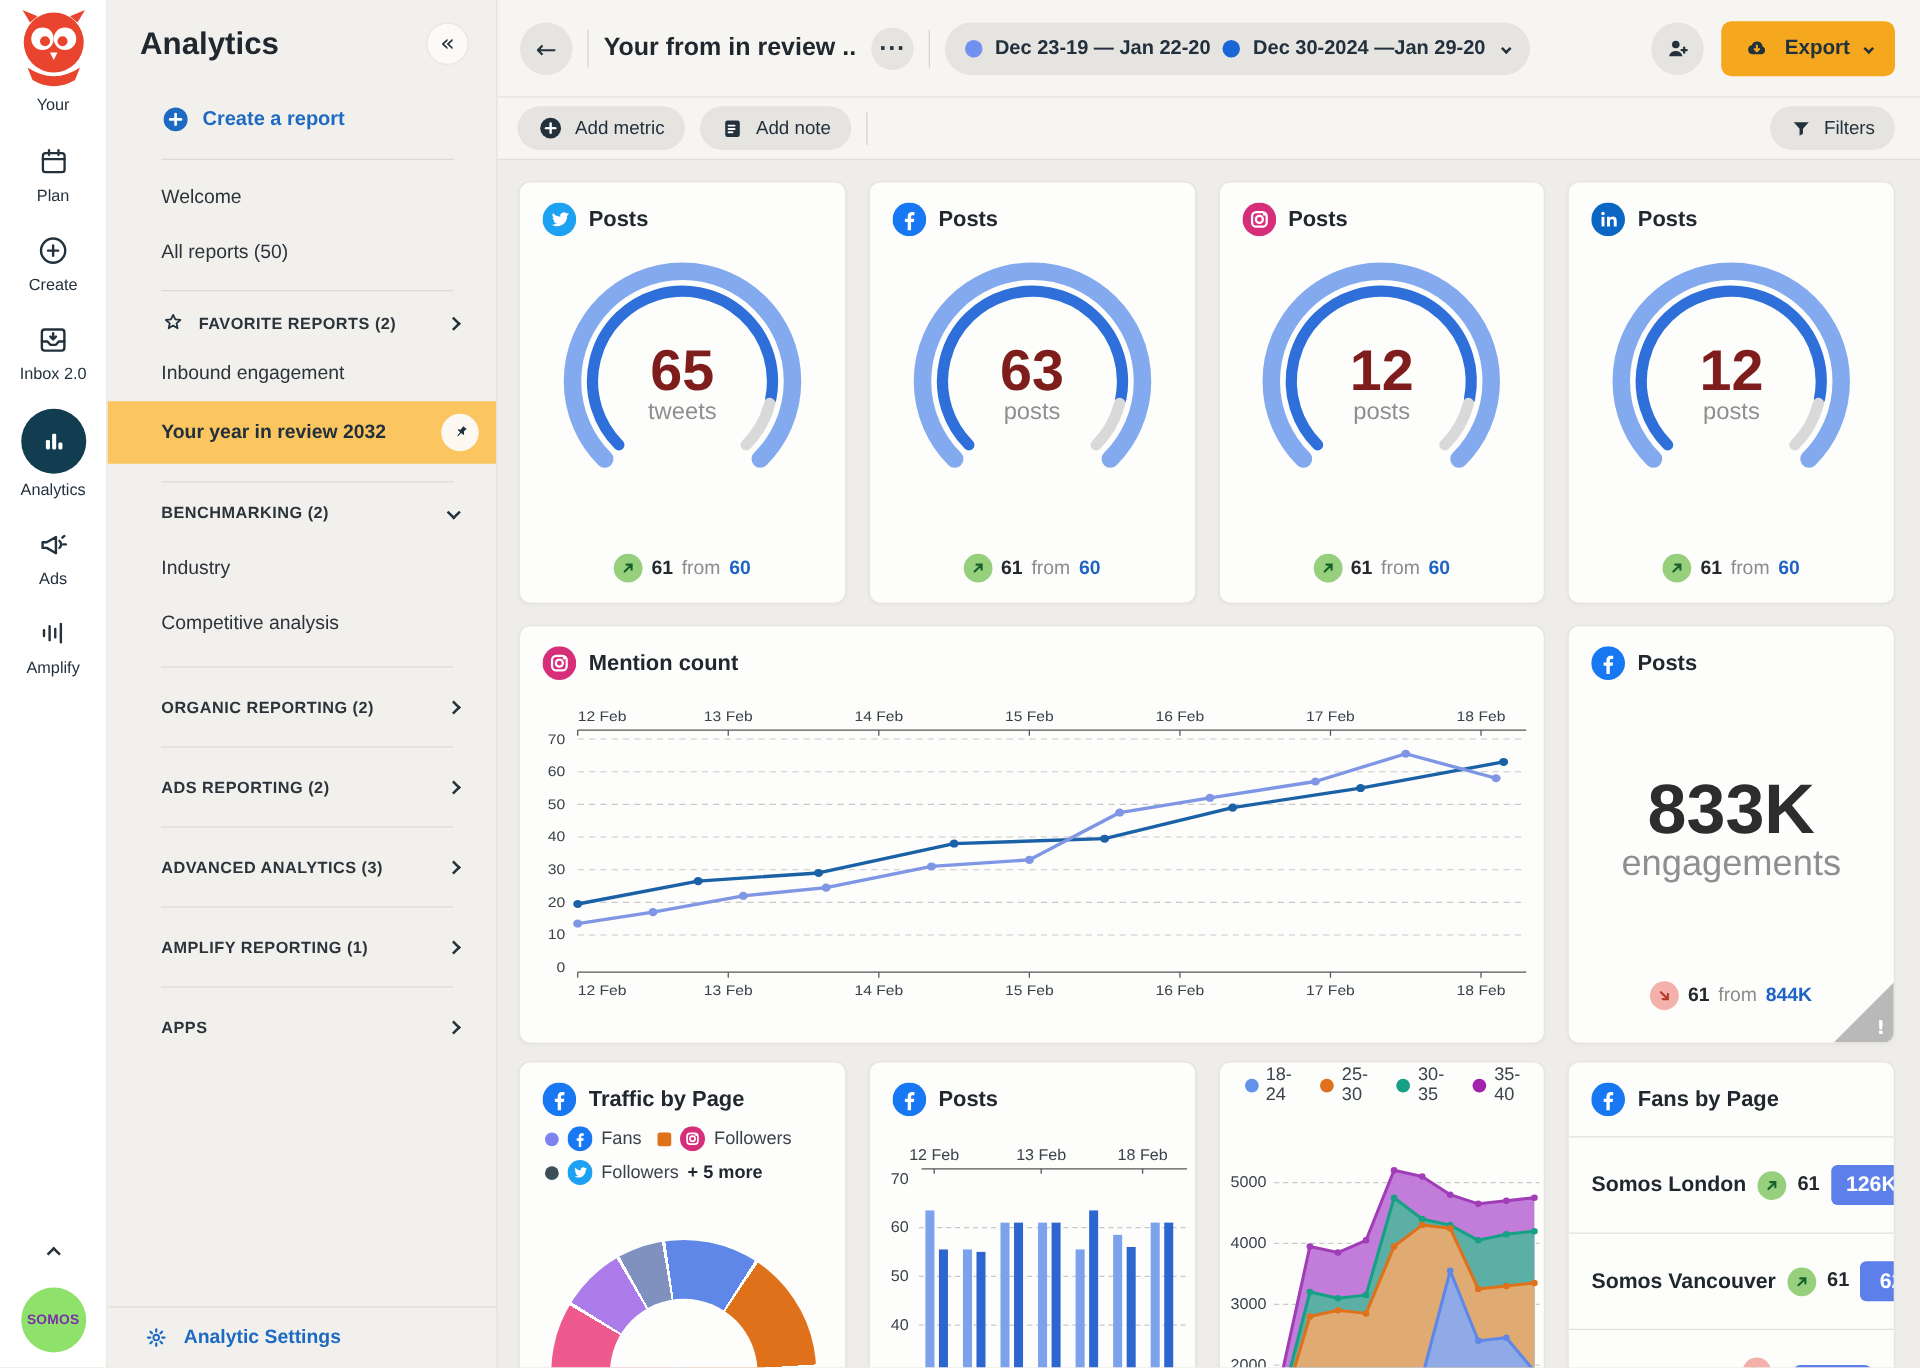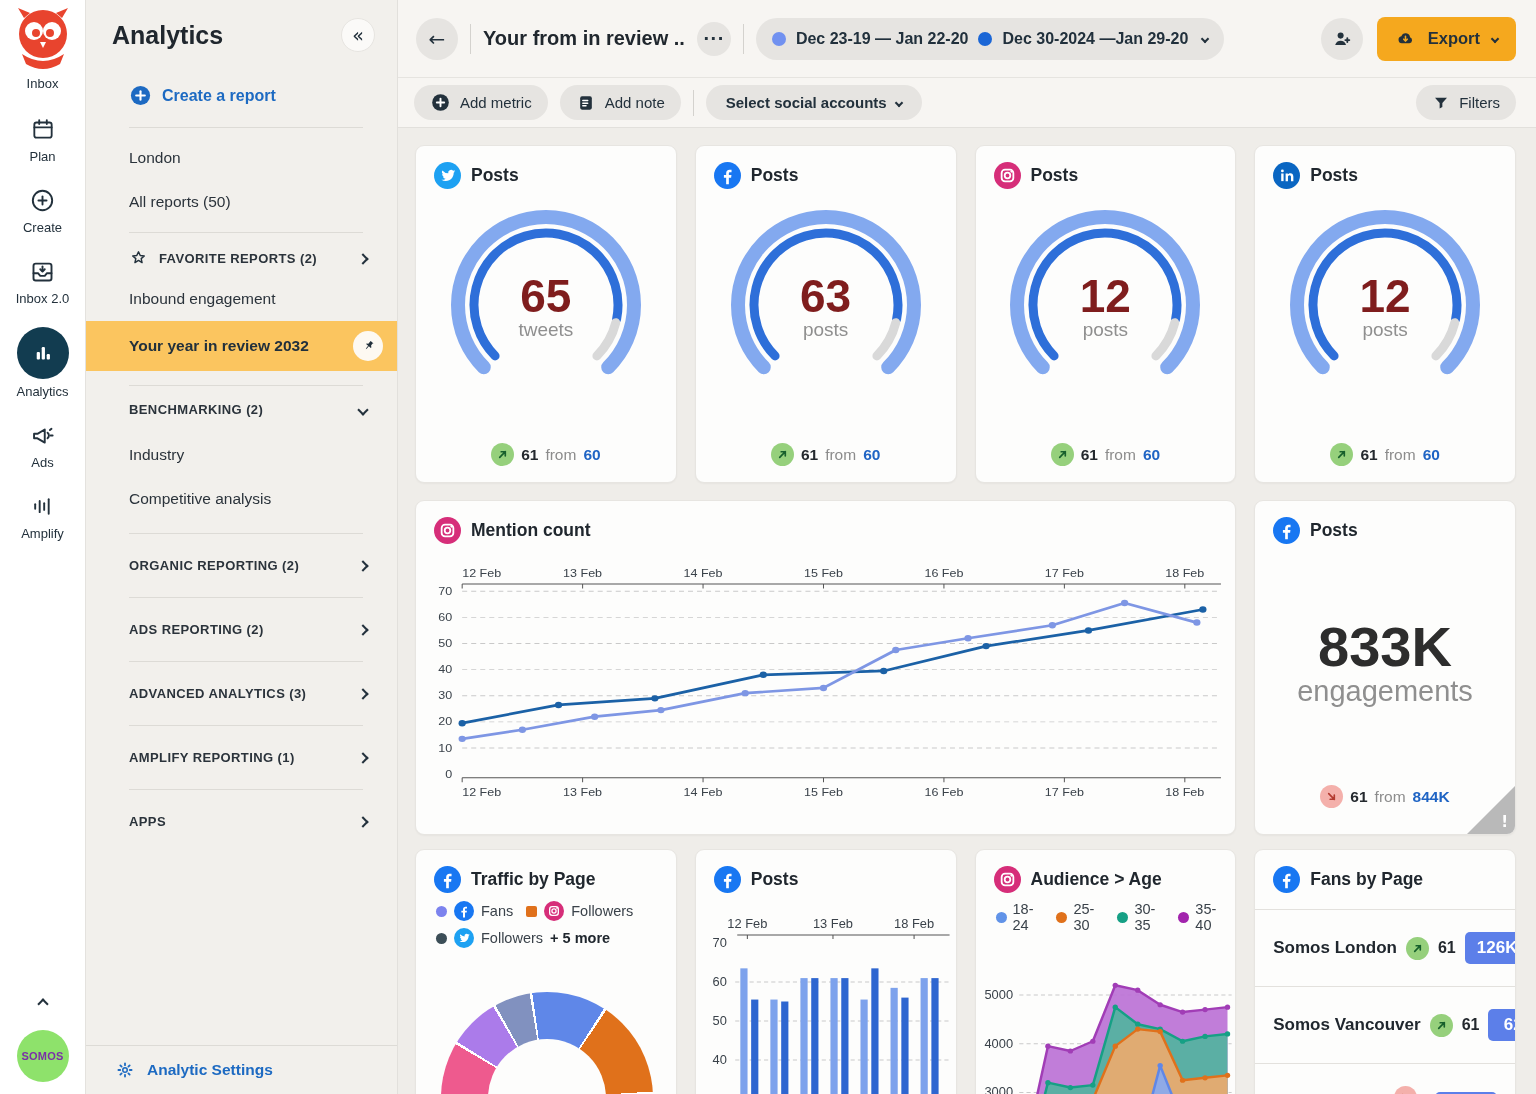--- a/index.html
+++ b/index.html
@@ -132,21 +132,21 @@
           <circle cx="33" cy="30" r="24" fill="#e8442e"></circle>
           <path d="M12 50 Q33 64 54 50 L50 60 Q33 70 16 60 Z" fill="#e8442e"></path>
           <circle cx="24" cy="27" r="9" fill="#fff"></circle>
           <circle cx="42" cy="27" r="9" fill="#fff"></circle>
           <circle cx="26" cy="29" r="4" fill="#e8442e"></circle>
           <circle cx="40" cy="29" r="4" fill="#e8442e"></circle>
           <path d="M30 38 L36 38 L33 44 Z" fill="#fff"></path>
         </svg>
     </div>
     <div class="rail-item home">
-      <span class="rlabel">Inbox</span>
+      <span class="rlabel">Your</span>
     </div>
     <div class="rail-item">
       <span class="ric">
           <svg viewBox="0 0 24 24" width="26" height="26">
             <rect x="4" y="6" width="16" height="14" rx="2"></rect>
             <line x1="4" y1="10.5" x2="20" y2="10.5"></line>
             <line x1="8.5" y1="3.8" x2="8.5" y2="7.4"></line>
             <line x1="15.5" y1="3.8" x2="15.5" y2="7.4"></line>
           </svg>
         </span>
@@ -220,21 +220,21 @@
     <div class="sb-scroll">
       <div class="sb-create">
         <svg viewBox="0 0 24 24" width="23" height="23">
             <circle cx="12" cy="12" r="10" fill="#1d6ac2"></circle>
             <line x1="12" y1="7.5" x2="12" y2="16.5" stroke="#fff" stroke-width="2.2" stroke-linecap="round"></line>
             <line x1="7.5" y1="12" x2="16.5" y2="12" stroke="#fff" stroke-width="2.2" stroke-linecap="round"></line>
           </svg>
         <span>Create a report</span>
       </div>
       <div class="sb-divider"></div>
-      <div class="sb-item" style="margin-top:8px;">London</div>
+      <div class="sb-item" style="margin-top:8px;">Welcome</div>
       <div class="sb-item">All reports (50)</div>
       <div class="sb-divider" style="margin-top:8px;"></div>
       <div class="sb-section">
         <span class="left-group">
           <svg viewBox="0 0 24 24" width="19" height="19">
               <path d="M12 3.6l2.2 4.7 5.1.5-3.9 3.4 1.1 5-4.5-2.7-4.5 2.7 1.1-5-3.9-3.4 5.1-.5z" fill="none" stroke="#23313c" stroke-width="1.8" stroke-linejoin="round"></path>
             </svg>
           <span class="sec-label">FAVORITE REPORTS (2)</span>
         </span>
         <span class="chev right"></span>
@@ -353,24 +353,20 @@
             <rect x="5" y="4" width="14" height="16" rx="2.2" fill="#23313c"></rect>
             <g stroke="#fff" stroke-width="1.8" stroke-linecap="round">
               <line x1="8.2" y1="9" x2="14" y2="9"></line>
               <line x1="8.2" y1="12.2" x2="14" y2="12.2"></line>
               <line x1="8.2" y1="15.4" x2="12" y2="15.4"></line>
             </g>
           </svg>
         <span>Add note</span>
       </span>
       <span class="vdiv"></span>
-      <span class="tb-pill bold">
-        <span>Select social accounts</span>
-        <span class="chev down small"></span>
-      </span>
       <span class="tb-right tb-pill">
         <svg viewBox="0 0 24 24" width="18" height="18">
             <path d="M4 5h16l-6.2 7v5.4l-3.6 2v-7.4z" fill="#23313c"></path>
           </svg>
         <span>Filters</span>
       </span>
     </div>
 
     <div class="content">
 
@@ -722,31 +718,20 @@
               <rect x="159.57142857142856" y="100.55" width="7" height="145.45" fill="#7DA2EC"></rect>
               <rect x="170.07142857142856" y="69.35" width="7" height="176.65" fill="#2E66D0"></rect>
               <rect x="188.71428571428572" y="88.85" width="7" height="157.15" fill="#7DA2EC"></rect>
               <rect x="199.21428571428572" y="98.6" width="7" height="147.4" fill="#2E66D0"></rect>
               <rect x="217.85714285714286" y="79.1" width="7" height="166.9" fill="#7DA2EC"></rect>
               <rect x="228.35714285714286" y="79.1" width="7" height="166.9" fill="#2E66D0"></rect>
             </svg>
         </article>
 
         <article class="card bottom-card">
-          <div class="chead">
-            <span class="social-ic">
-                <svg viewBox="0 0 24 24">
-                  <circle cx="12" cy="12" r="12" fill="#d62e79"></circle>
-                  <rect x="6.8" y="6.8" width="10.4" height="10.4" rx="3" fill="none" stroke="#fff" stroke-width="1.6"></rect>
-                  <circle cx="12" cy="12" r="2.5" fill="none" stroke="#fff" stroke-width="1.6"></circle>
-                  <circle cx="15.5" cy="8.5" r="1" fill="#fff"></circle>
-                </svg>
-              </span>
-            <h3>Audience &gt; Age</h3>
-          </div>
           <div class="legend4">
             <span class="item">
                 <span class="sw" style="background:#6193E8;"></span>
                 <span>18-24</span>
               </span>
             <span class="item">
                 <span class="sw" style="background:#E0711B;"></span>
                 <span>25-30</span>
               </span>
             <span class="item">

